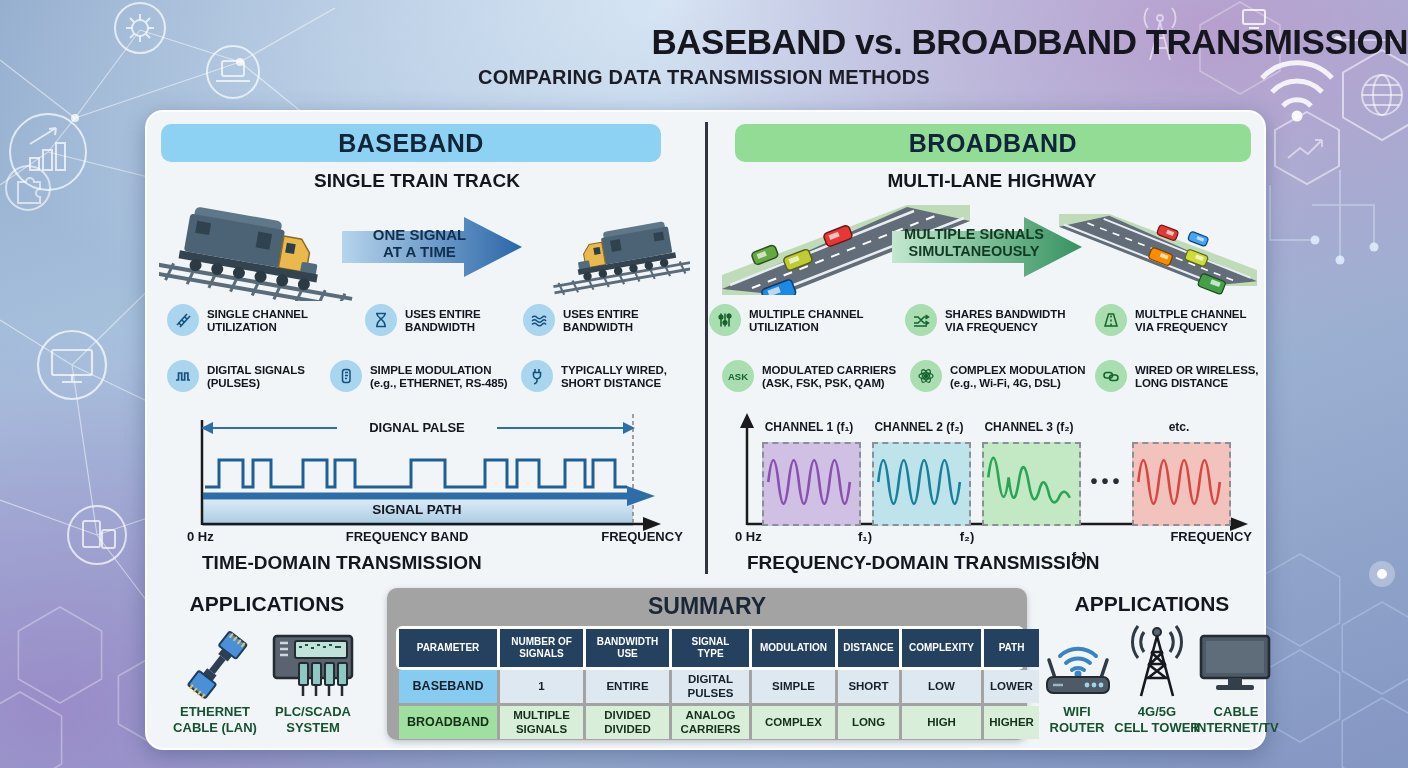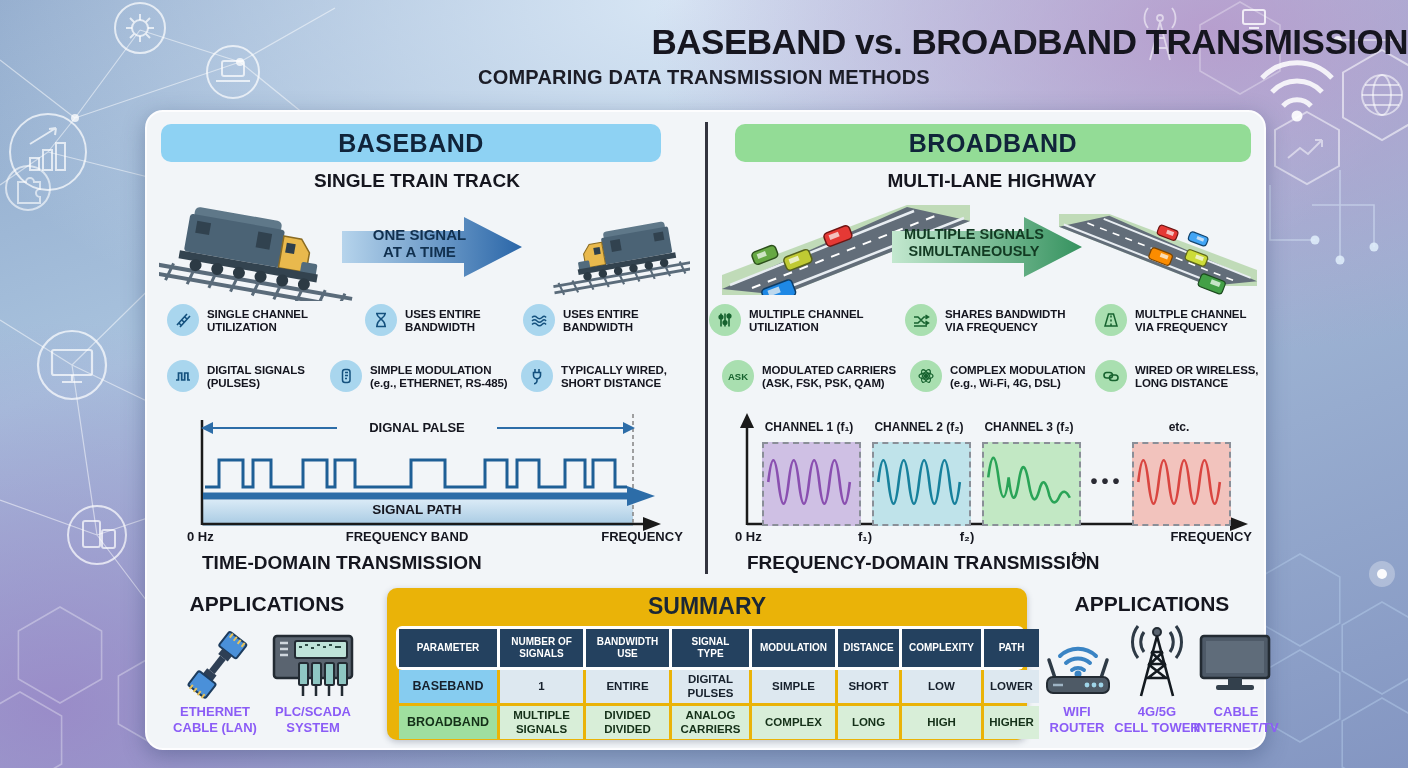--- a/index.html
+++ b/index.html
@@ -35,23 +35,23 @@
   .ft{position:relative;display:flex;flex-direction:column;font-size:11.5px;font-weight:800;
       color:#14151f;line-height:1.16;letter-spacing:-.1px;padding-top:2px;}
   .ft span{position:static;}
   .axis-lbl{font-size:13px;font-weight:800;color:#15161f;z-index:2;}
   .caption{font-size:19px;font-weight:800;color:#15161f;text-align:left;z-index:2;}
   .chan-lbl{font-size:12px;font-weight:800;color:#15161f;text-align:center;z-index:2;}
   .chan{border:2px dashed #8a8f98;z-index:2;}
   .chan svg{position:static;}
   .dots{font-size:20px;font-weight:800;color:#2b2b34;letter-spacing:4px;z-index:2;}
   .apps-title{font-size:21px;font-weight:800;color:#15161f;text-align:center;z-index:2;}
-  .app-lbl{font-size:13px;font-weight:800;color:#8b5cf6;text-align:center;line-height:1.2;
+  .app-lbl{font-size:13px;font-weight:800;color:#14532d;text-align:center;line-height:1.2;
            white-space:pre-line;z-index:2;}
-  .summary-box{left:240px;top:476px;width:640px;height:152px;background:#eab308;border-radius:10px;
+  .summary-box{left:240px;top:476px;width:640px;height:152px;background:#a3a3a3;border-radius:10px;
            box-shadow:0 2px 6px rgba(30,45,70,.25);z-index:2;}
   .summary-title{left:0;top:5px;width:640px;text-align:center;font-size:23px;font-weight:800;color:#1a2736;}
   .tbl{left:9px;top:38px;width:622px;background:#fff;border-radius:6px;padding:3px;
        display:grid;grid-template-columns:98px 83px 83px 77px 83px 61px 79px 55px;gap:3px;}
   .tbl>div{position:static;display:flex;align-items:center;justify-content:center;text-align:center;
        white-space:pre-line;}
   .th{background:#24415f;color:#fff;font-size:10px;font-weight:700;height:38px;line-height:1.2;}
   .tc{font-size:11.5px;font-weight:800;height:33px;line-height:1.15;}
   .row-base .tc{background:#dde8f0;color:#16202c;}
   .row-base .tp{background:#86ccf0;}

